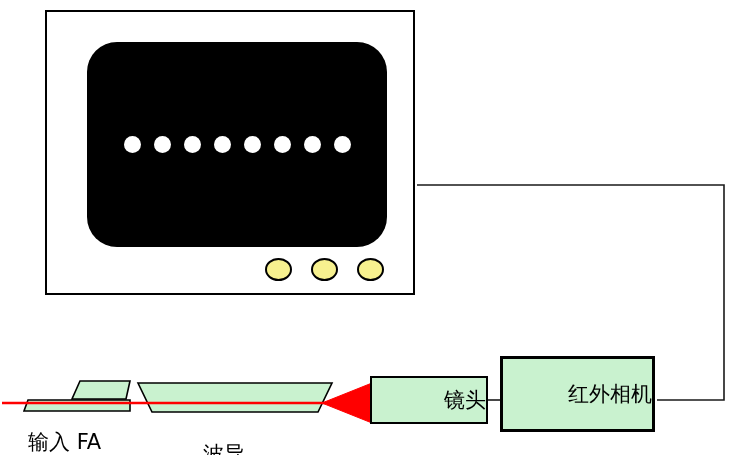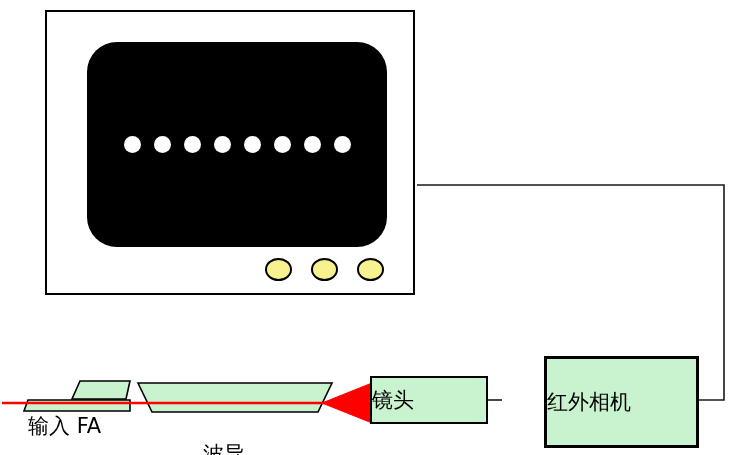--- a/index.html
+++ b/index.html
@@ -36,30 +36,30 @@
     width:27px;height:23px;border-radius:50%;
     background:var(--knob-fill);border:2px solid #000;flex:0 0 auto;
   }
   
   .overlay{
     position:absolute;left:0;top:0;width:744px;height:455px;pointer-events:none;
   }
   
   .comp-box{
     position:absolute;background:var(--component-fill);
-    display:flex;align-items:center;justify-content:flex-start;
+    display:flex;align-items:center;justify-content:flex-end;
     font-size:21px;color:#000;
   }
   .lens-box{left:370px;top:376px;width:118px;height:48px;border:2px solid #000;}
-  .camera-box{left:500px;top:356px;width:155px;height:92px;border:3px solid #000;margin-left:44px;}
+  .camera-box{left:500px;top:356px;width:155px;height:76px;border:3px solid #000;}
   
   .free-label{
     position:absolute;font-size:21px;color:#000;white-space:nowrap;
   }
-  .label-input-fa{left:28px;top:412px;}
+  .label-input-fa{left:28px;top:428px;}
   .label-waveguide{left:203px;top:440px;}
 </style>
 </head>
 <body>
 
 <div class="stage">
 
   <div class="monitor">
     <div class="screen">
         <div class="screen-dot"></div>

